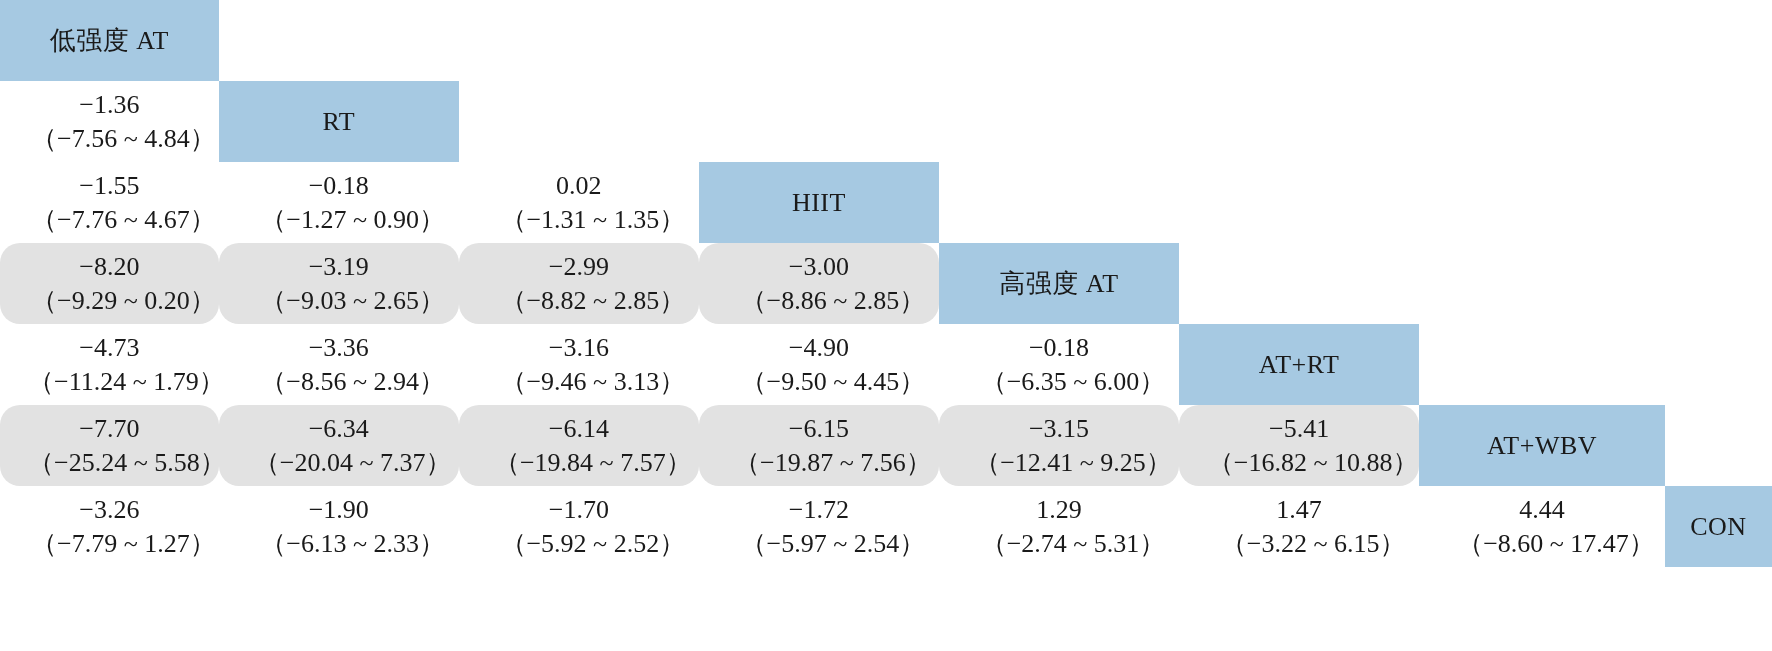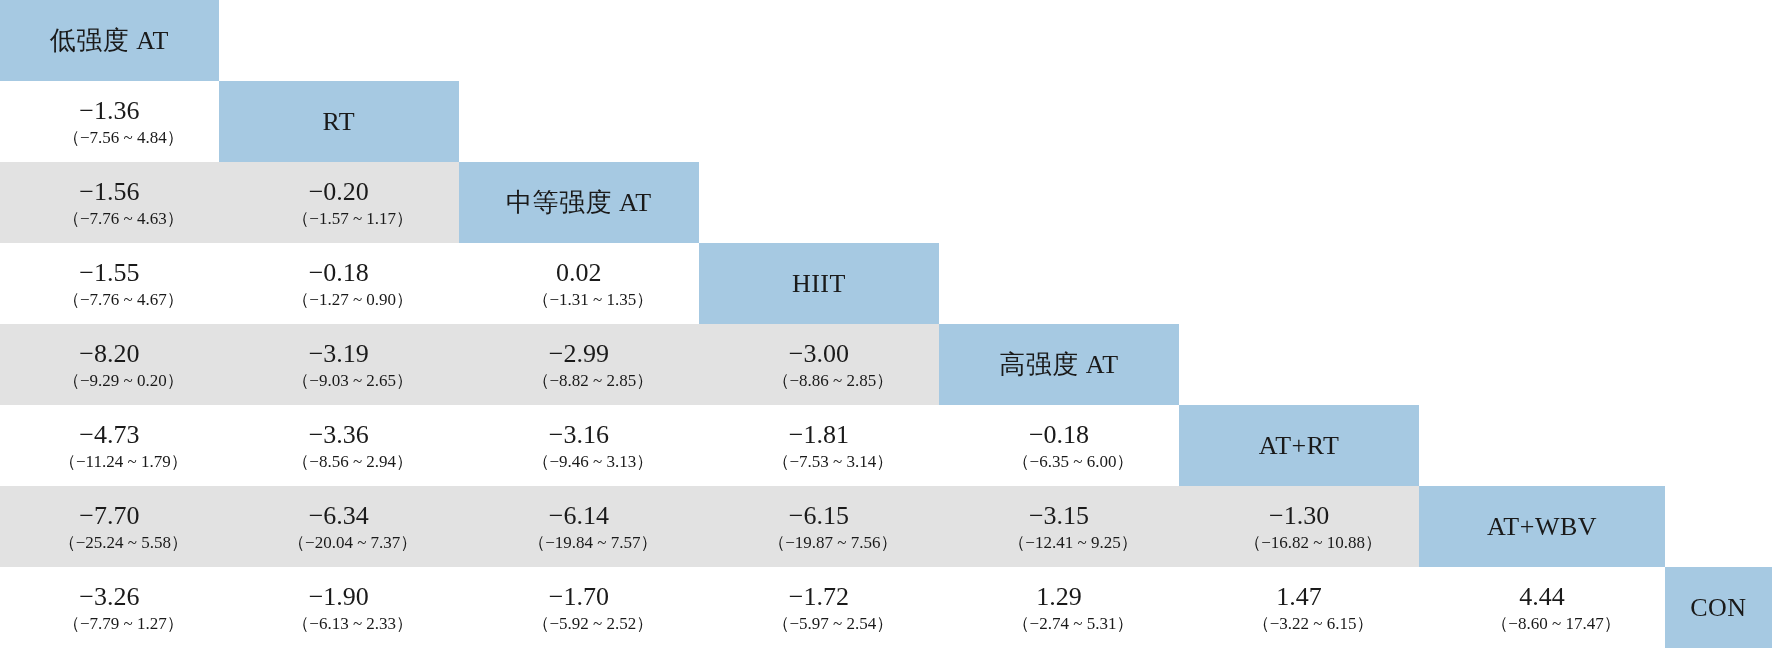--- a/index.html
+++ b/index.html
@@ -30,35 +30,36 @@
   td.cell-empty {
     background: #ffffff;
   }
   td.cell-diag {
     background: #a6c9e2;
     font-size: 27px;
     letter-spacing: 0.5px;
   }
   td.cell-value {
     background: transparent;
+    border-radius: 20px;
   }
   tr.row-shaded td.cell-value {
     background: #e2e2e2;
   }
   tr.row-shaded td.cell-empty {
     background: #ffffff;
   }
   .est {
     display: block;
     white-space: nowrap;
   }
   .ci {
     display: block;
     white-space: nowrap;
-    font-size: 17px;
+    font-size: 26px;
     padding-left: 28px;
   }
   .diag-label {
     display: block;
     white-space: nowrap;
   }
 </style>
 </head>
 <body>
 
@@ -94,38 +95,20 @@
         <td class="cell-diag">
           <span class="diag-label">RT</span>
         </td>
         <td class="cell-empty"></td>
         <td class="cell-empty"></td>
         <td class="cell-empty"></td>
         <td class="cell-empty"></td>
         <td class="cell-empty"></td>
         <td class="cell-empty"></td>
       </tr>
-      <tr class="row-shaded">
-        <td class="cell-value">
-          <span class="est">−1.56</span>
-          <span class="ci">（−7.76 ~ 4.63）</span>
-        </td>
-        <td class="cell-value">
-          <span class="est">−0.20</span>
-          <span class="ci">（−1.57 ~ 1.17）</span>
-        </td>
-        <td class="cell-diag">
-          <span class="diag-label">中等强度 AT</span>
-        </td>
-        <td class="cell-empty"></td>
-        <td class="cell-empty"></td>
-        <td class="cell-empty"></td>
-        <td class="cell-empty"></td>
-        <td class="cell-empty"></td>
-      </tr>
       <tr>
         <td class="cell-value">
           <span class="est">−1.55</span>
           <span class="ci">（−7.76 ~ 4.67）</span>
         </td>
         <td class="cell-value">
           <span class="est">−0.18</span>
           <span class="ci">（−1.27 ~ 0.90）</span>
         </td>
         <td class="cell-value">
@@ -171,22 +154,22 @@
         </td>
         <td class="cell-value">
           <span class="est">−3.36</span>
           <span class="ci">（−8.56 ~ 2.94）</span>
         </td>
         <td class="cell-value">
           <span class="est">−3.16</span>
           <span class="ci">（−9.46 ~ 3.13）</span>
         </td>
         <td class="cell-value">
-          <span class="est">−1.81</span>
-          <span class="ci">（−7.53 ~ 3.14）</span>
+          <span class="est">−4.90</span>
+          <span class="ci">（−9.50 ~ 4.45）</span>
         </td>
         <td class="cell-value">
           <span class="est">−0.18</span>
           <span class="ci">（−6.35 ~ 6.00）</span>
         </td>
         <td class="cell-diag">
           <span class="diag-label">AT+RT</span>
         </td>
         <td class="cell-empty"></td>
         <td class="cell-empty"></td>
@@ -206,21 +189,21 @@
         </td>
         <td class="cell-value">
           <span class="est">−6.15</span>
           <span class="ci">（−19.87 ~ 7.56）</span>
         </td>
         <td class="cell-value">
           <span class="est">−3.15</span>
           <span class="ci">（−12.41 ~ 9.25）</span>
         </td>
         <td class="cell-value">
-          <span class="est">−1.30</span>
+          <span class="est">−5.41</span>
           <span class="ci">（−16.82 ~ 10.88）</span>
         </td>
         <td class="cell-diag">
           <span class="diag-label">AT+WBV</span>
         </td>
         <td class="cell-empty"></td>
       </tr>
       <tr>
         <td class="cell-value">
           <span class="est">−3.26</span>

